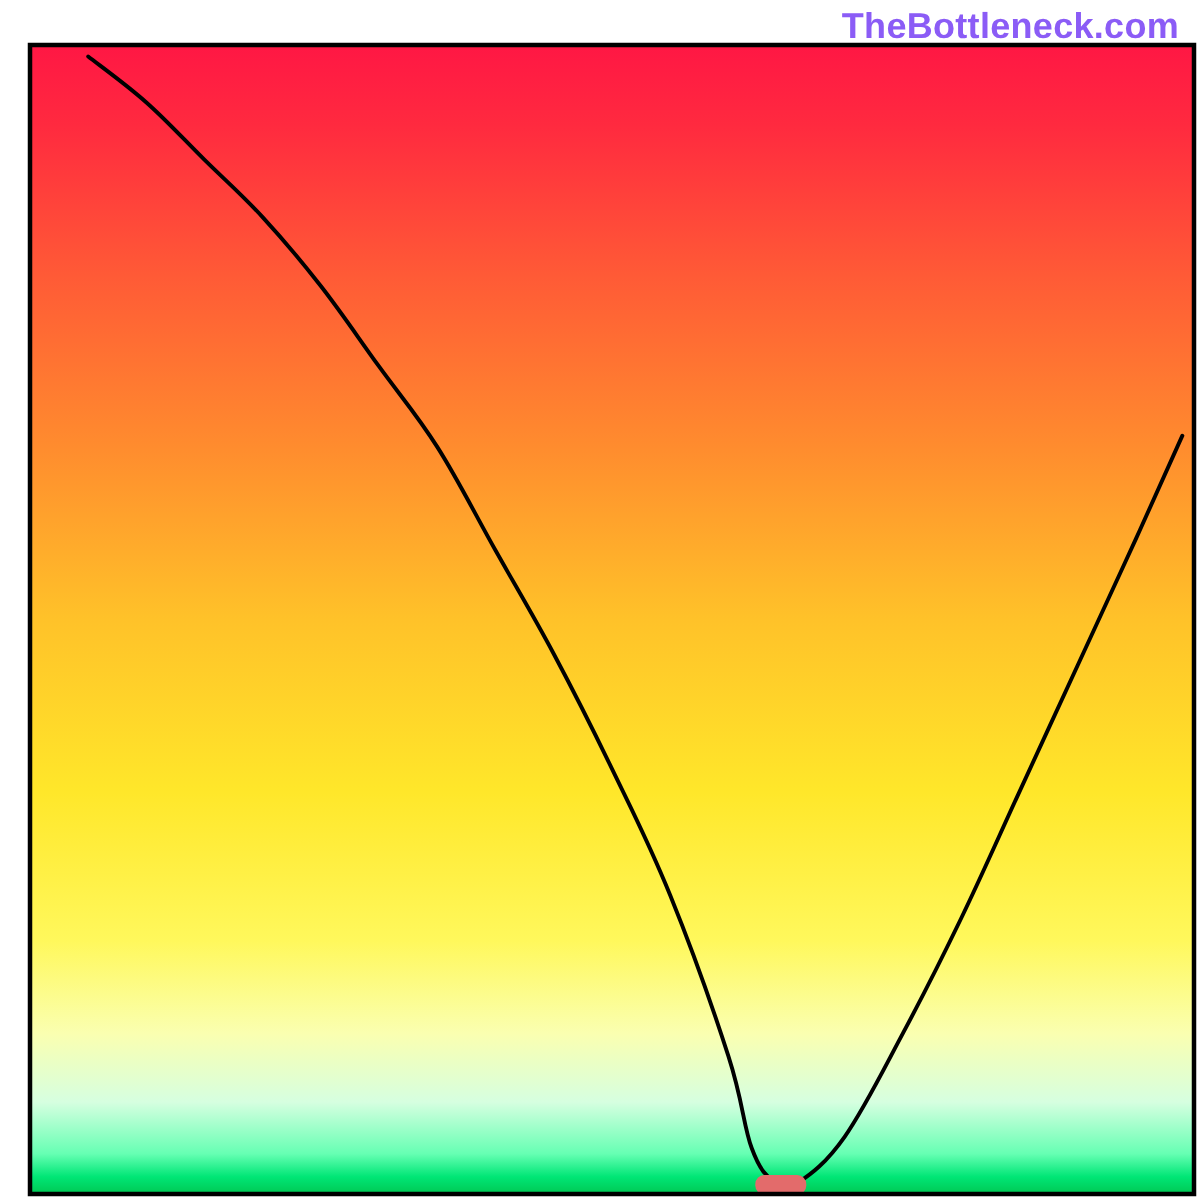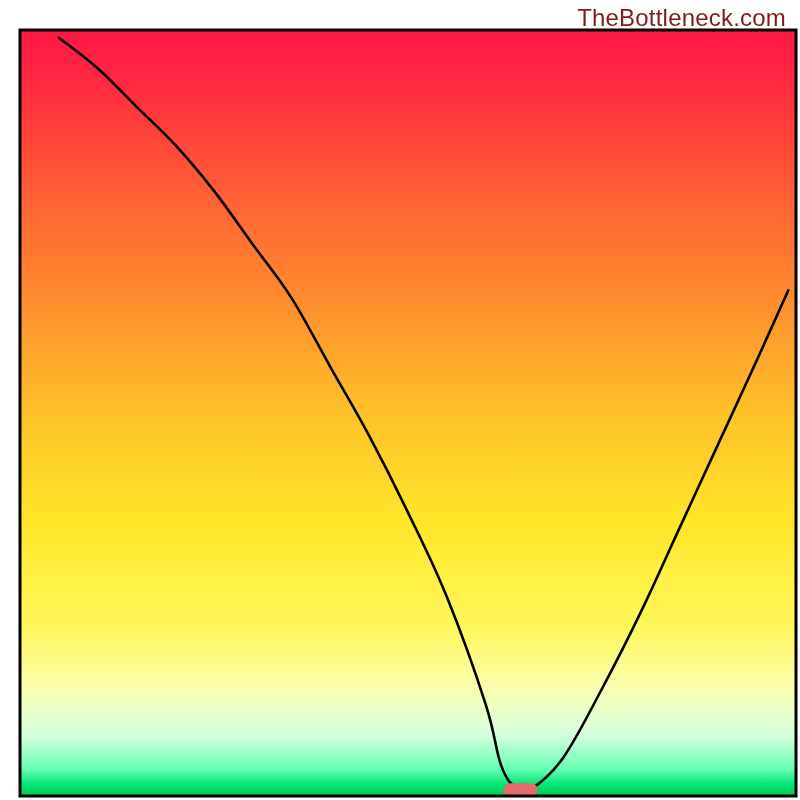--- a/index.html
+++ b/index.html
@@ -14,22 +14,22 @@
   .chart-wrap {
     position: relative;
     width: 800px;
     height: 800px;
   }
   .watermark {
     position: absolute;
     top: 4px;
     right: 14px;
     font-size: 24px;
-    font-weight: 400;
-    color: #7f1d1d;
+    font-weight: 700;
+    color: #8b5cf6;
     letter-spacing: 0.2px;
     z-index: 20;
   }
   svg.plot {
     position: absolute;
     inset: 0;
     width: 800px;
     height: 800px;
     display: block;
   }

